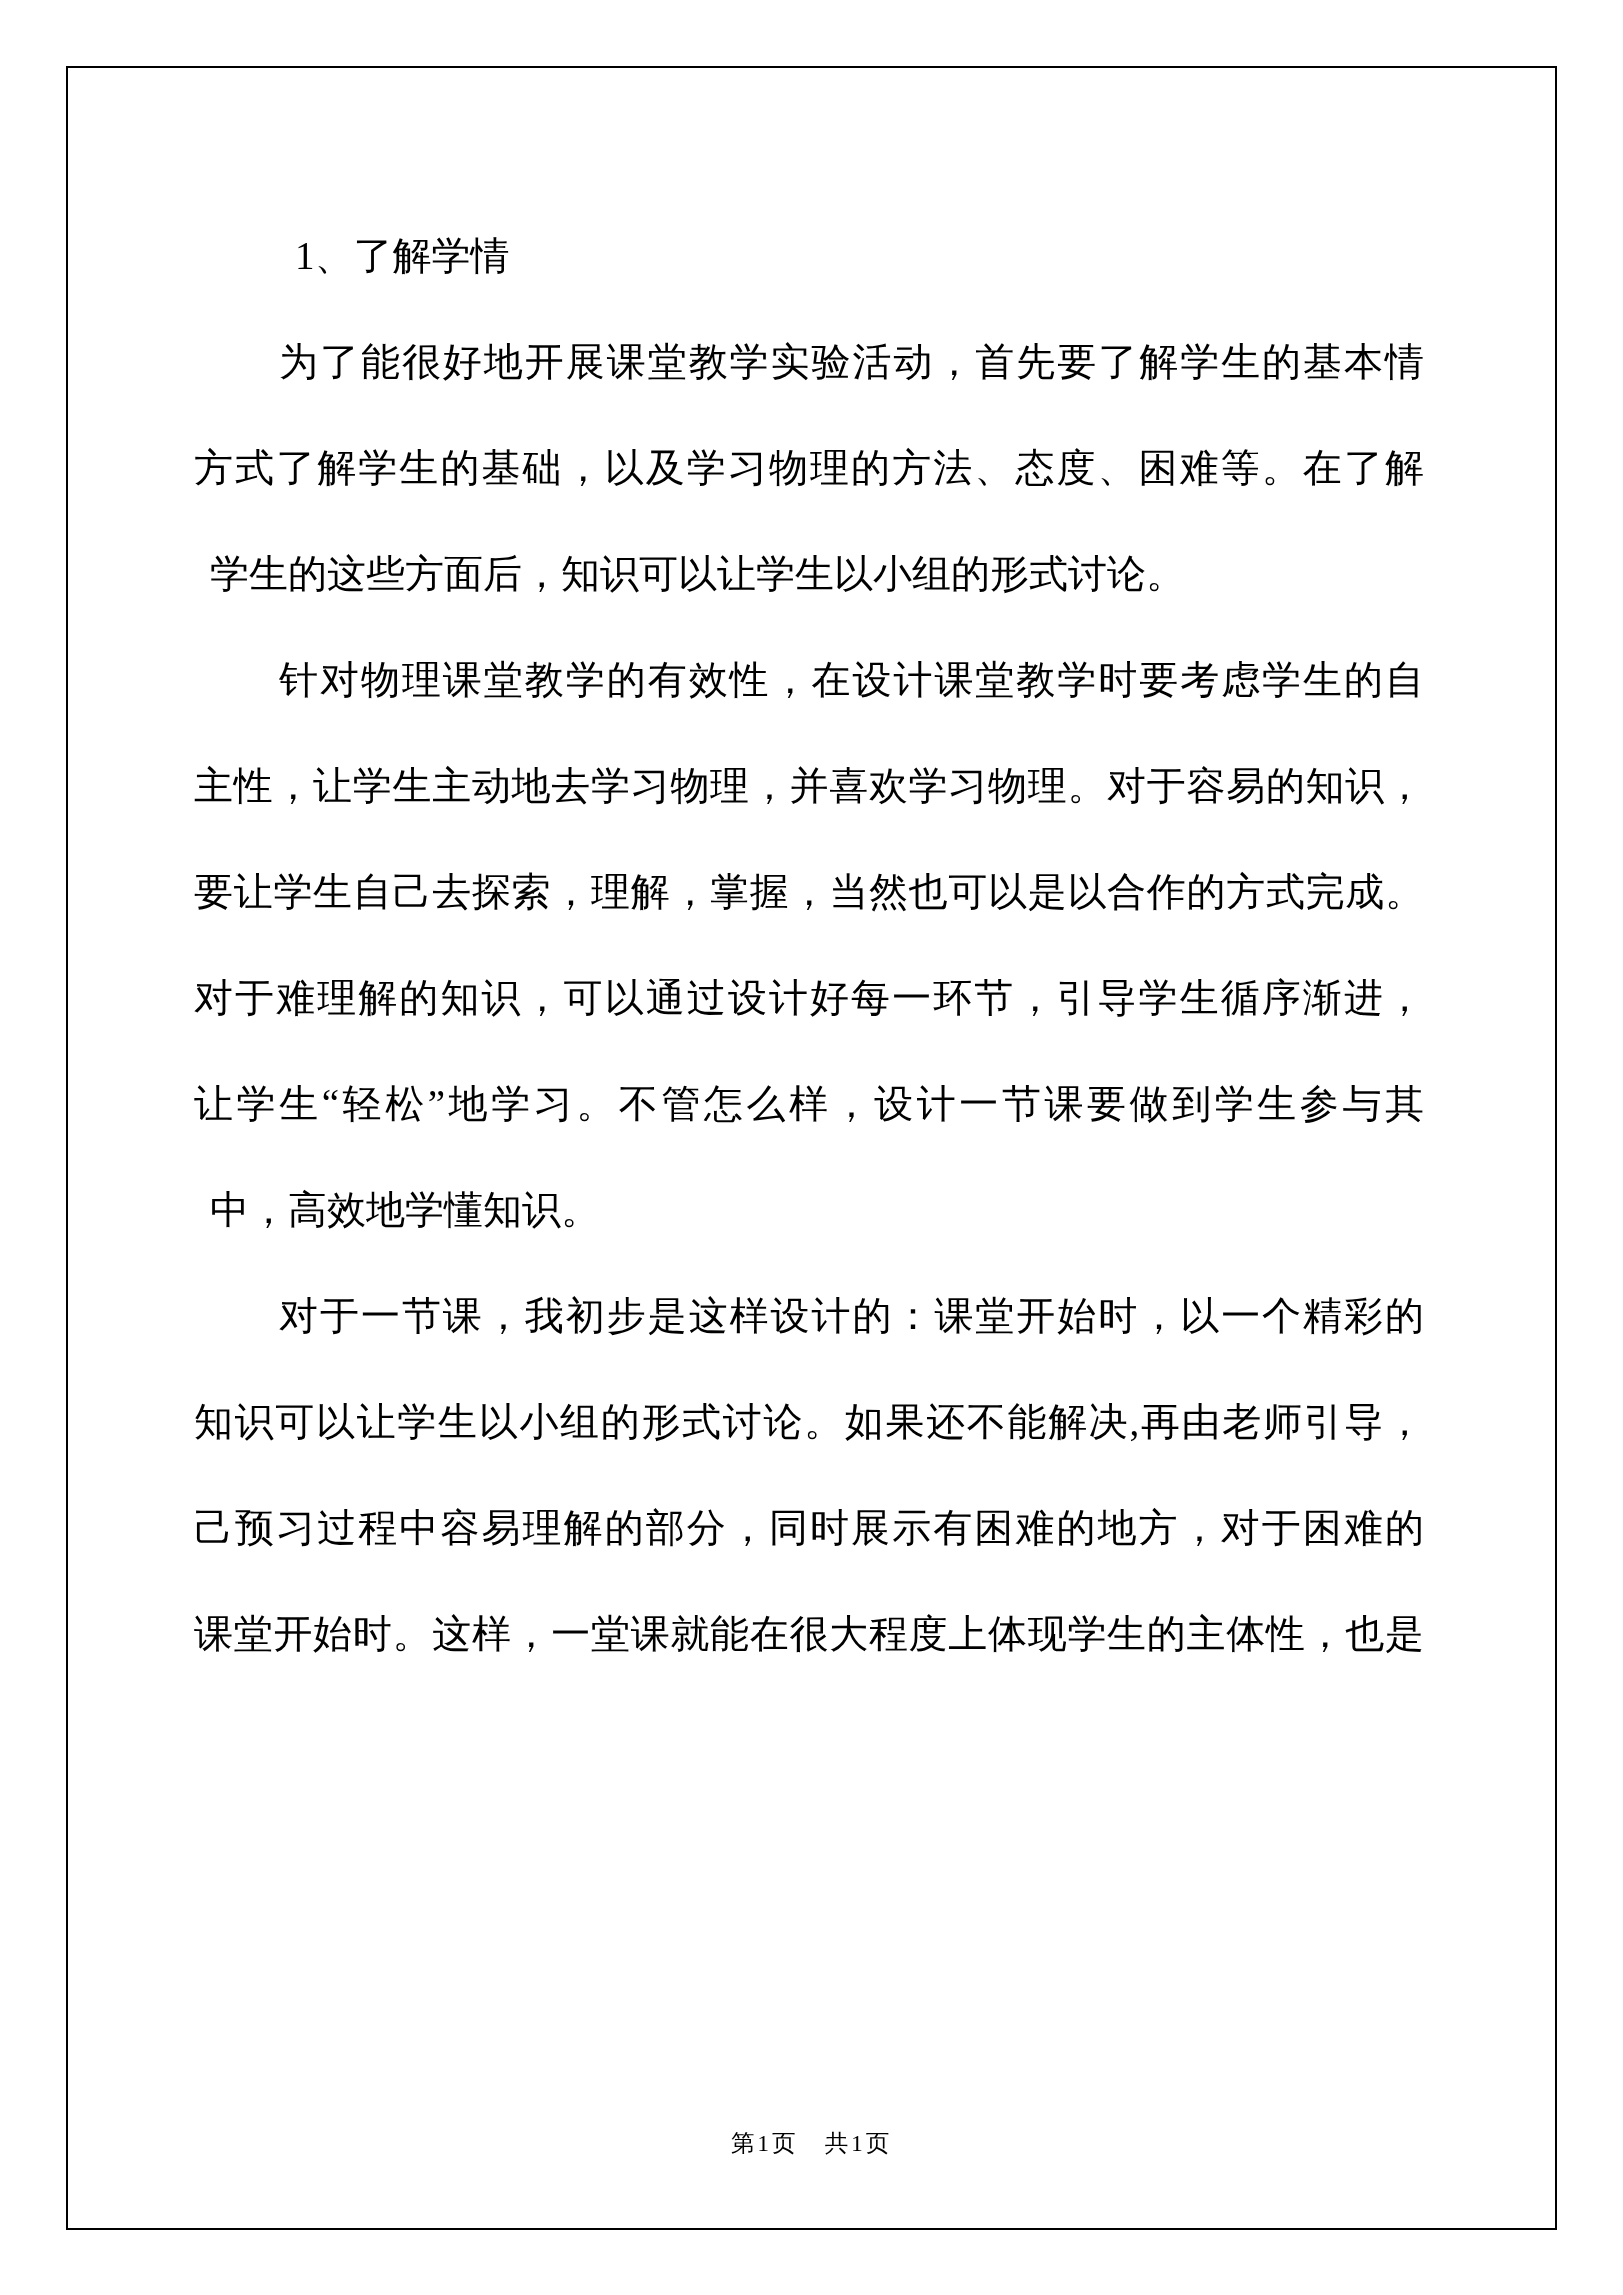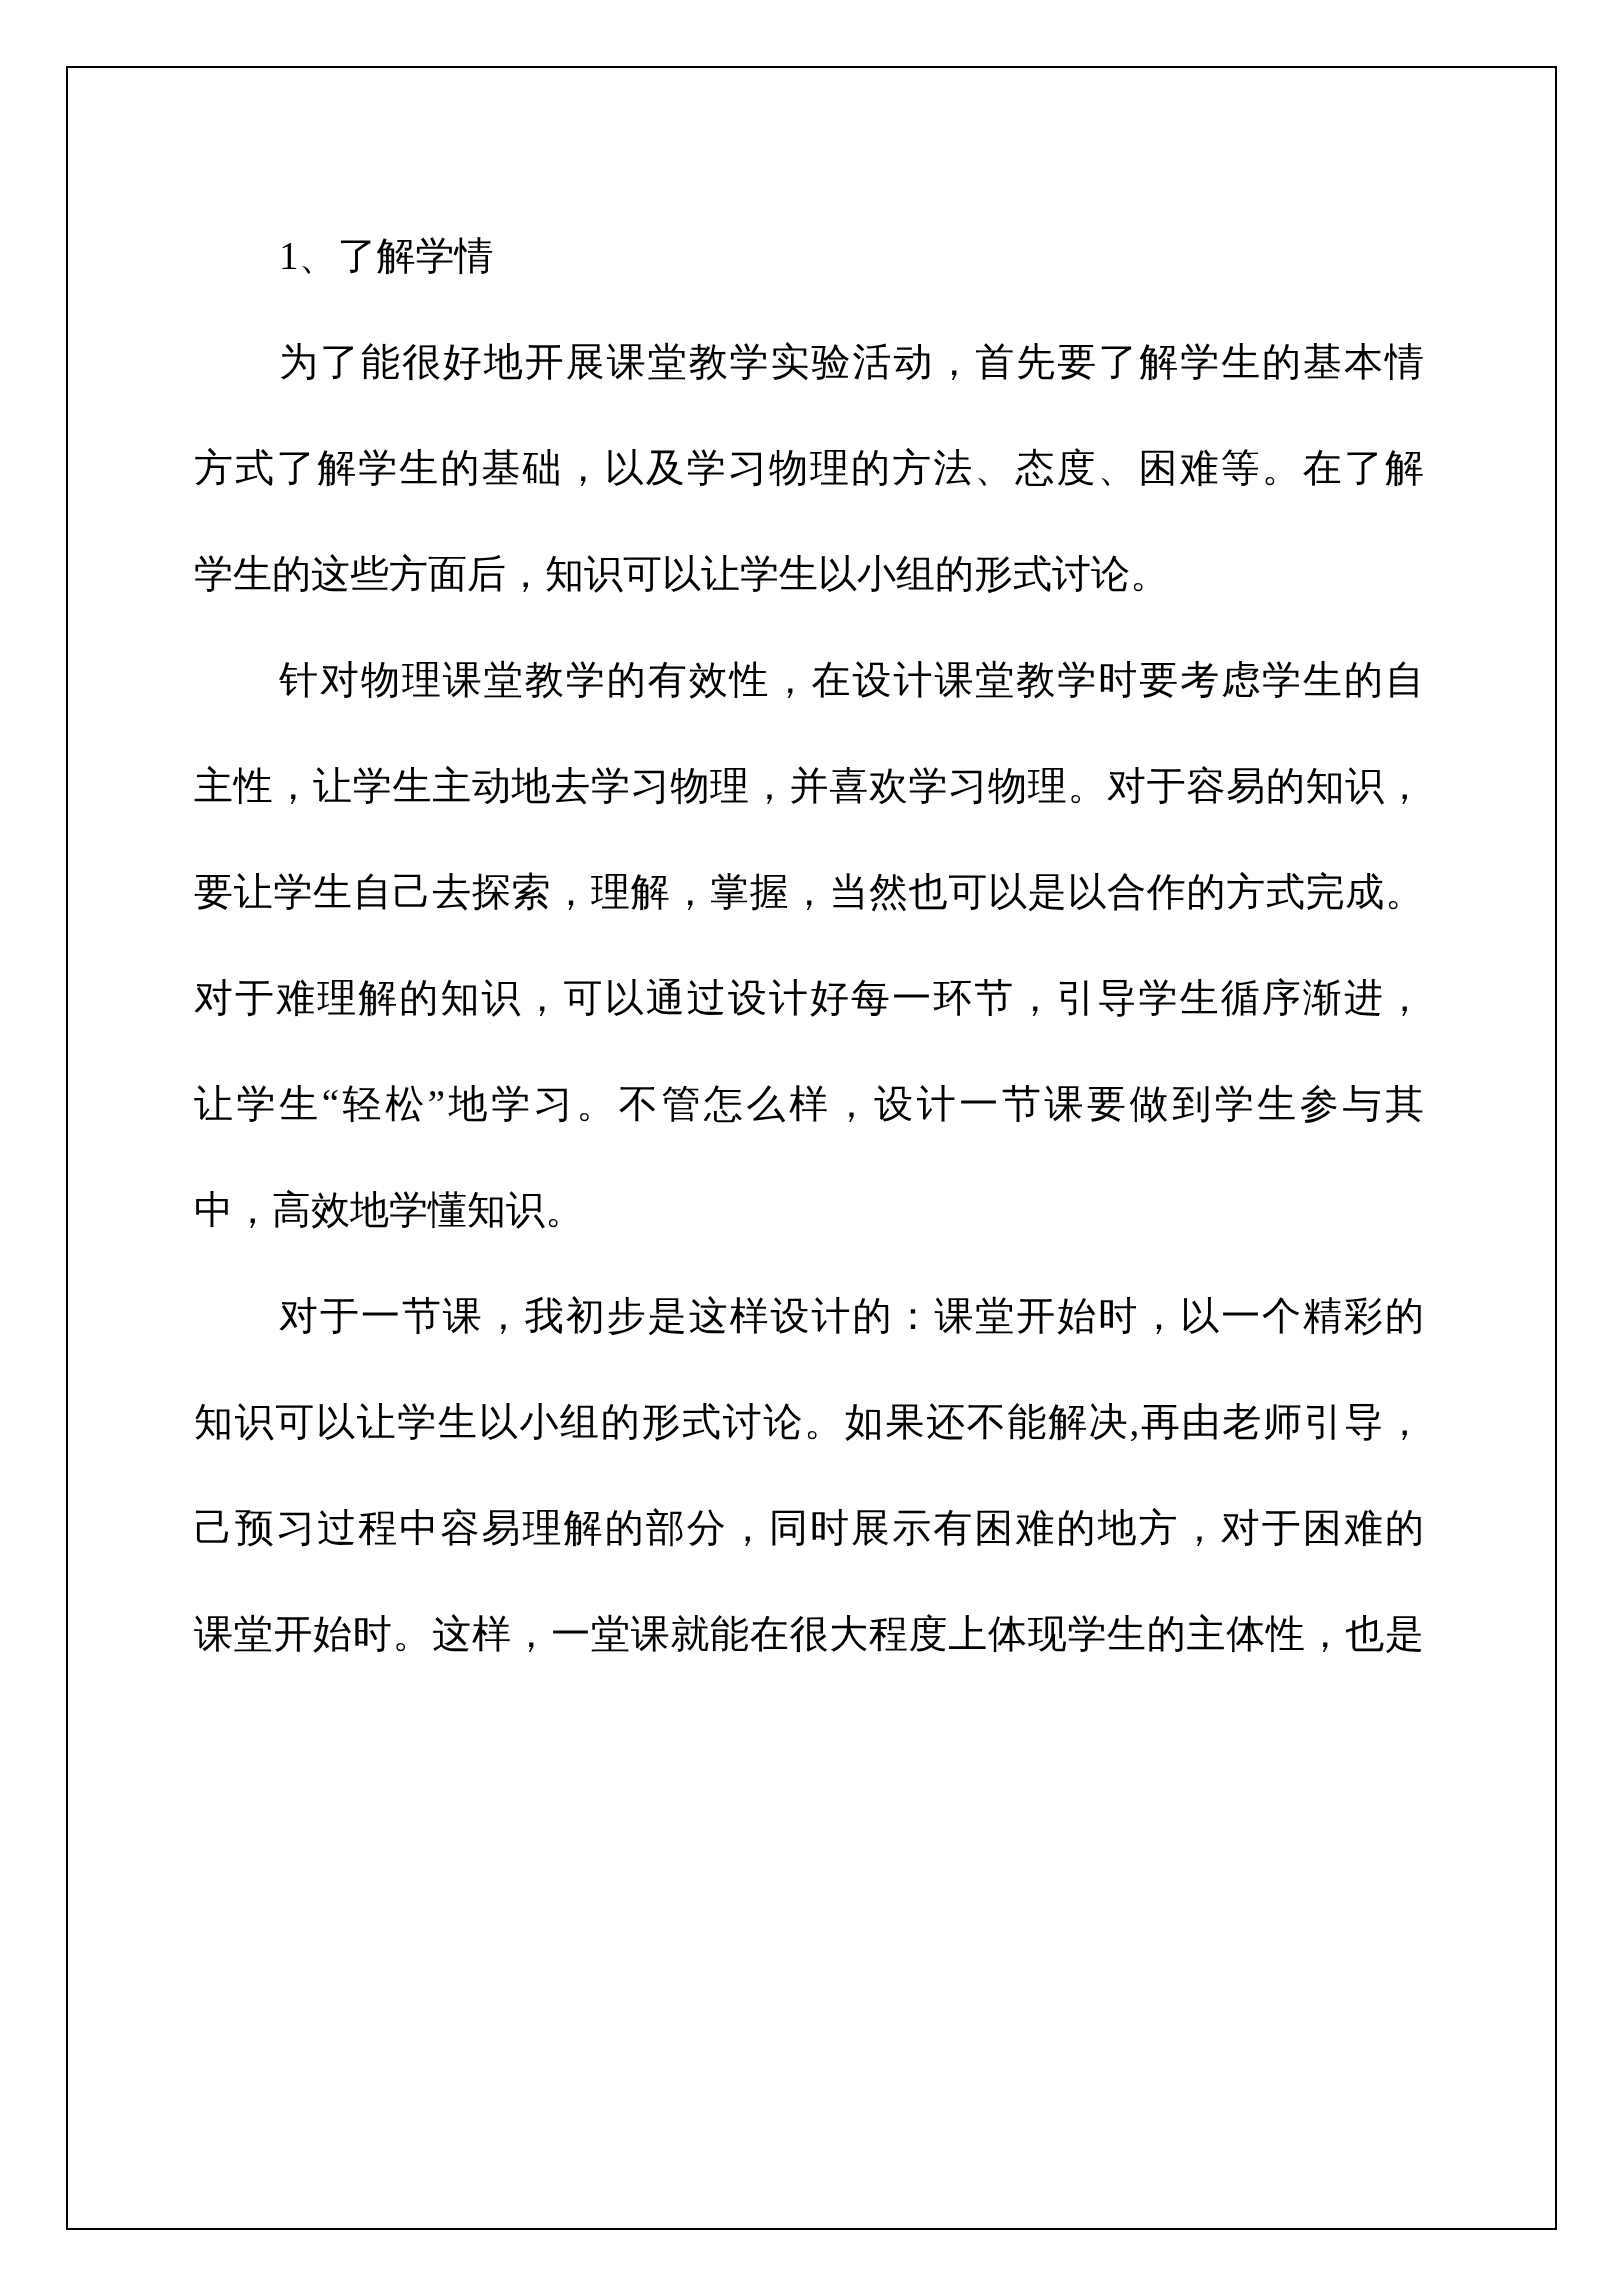--- a/index.html
+++ b/index.html
@@ -36,20 +36,21 @@
     text-align: justify;
     text-justify: inter-character;
     color: #000000;
   }
   .full, .para-start {
     text-align-last: justify;
   }
   .heading-start, .para-end {
     text-align: left;
     text-align-last: auto;
+    margin-left: 16px;
   }
   .para-start, .heading-start {
     text-indent: 85px;
   }
   .page-footer {
     position: absolute;
     left: 0;
     width: 100%;
     top: 2062px;
     text-align: center;
@@ -72,14 +73,17 @@
       <div class="line full">主性，让学生主动地去学习物理，并喜欢学习物理。对于容易的知识，</div>
       <div class="line full">要让学生自己去探索，理解，掌握，当然也可以是以合作的方式完成。</div>
       <div class="line full">对于难理解的知识，可以通过设计好每一环节，引导学生循序渐进，</div>
       <div class="line full">让学生“轻松”地学习。不管怎么样，设计一节课要做到学生参与其</div>
       <div class="line para-end">中，高效地学懂知识。</div>
       <div class="line para-start">对于一节课，我初步是这样设计的：课堂开始时，以一个精彩的</div>
       <div class="line full">知识可以让学生以小组的形式讨论。如果还不能解决,再由老师引导，</div>
       <div class="line full">己预习过程中容易理解的部分，同时展示有困难的地方，对于困难的</div>
       <div class="line full">课堂开始时。这样，一堂课就能在很大程度上体现学生的主体性，也是</div>
     </div>
+  <div class="page-footer">
+    <span>第1页　共1页</span>
+  </div>
 </div>
 
 
 </body></html>

